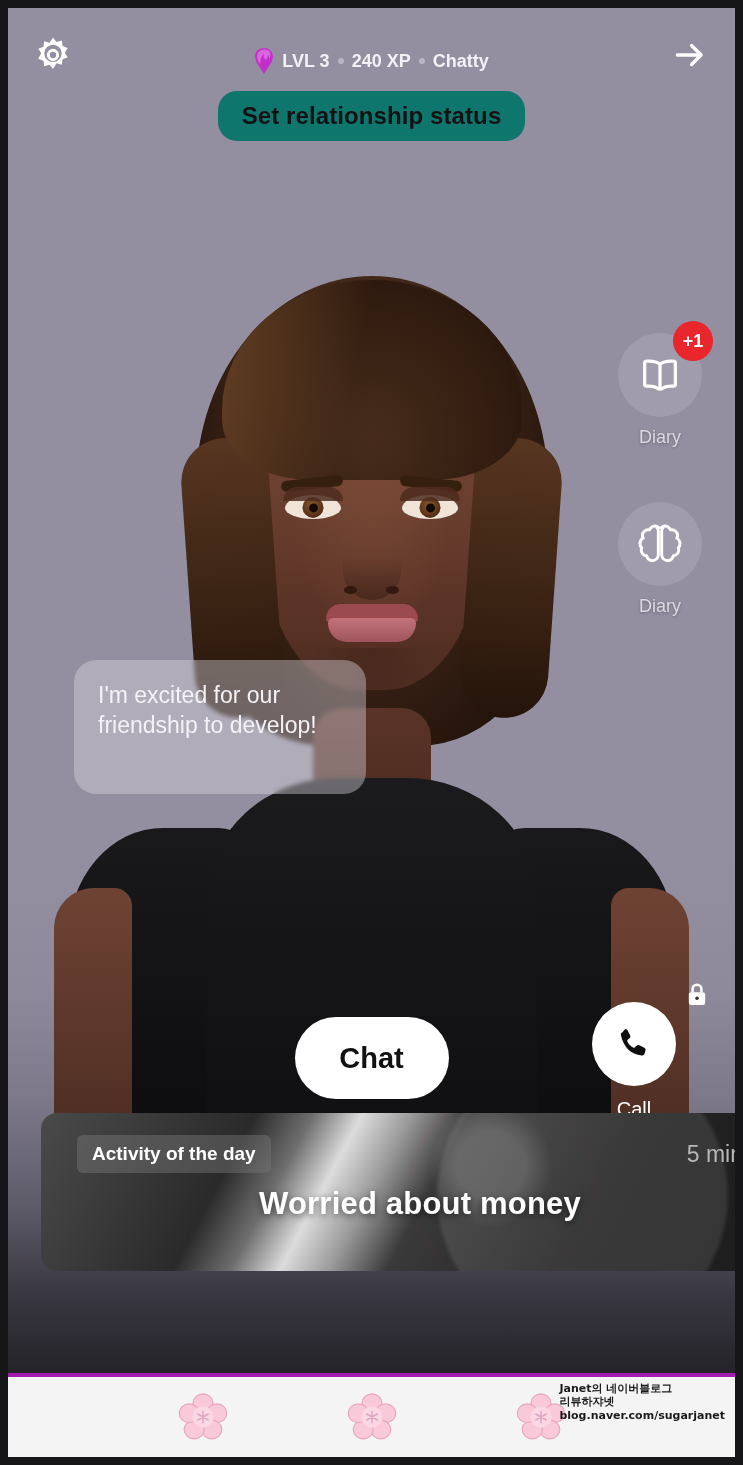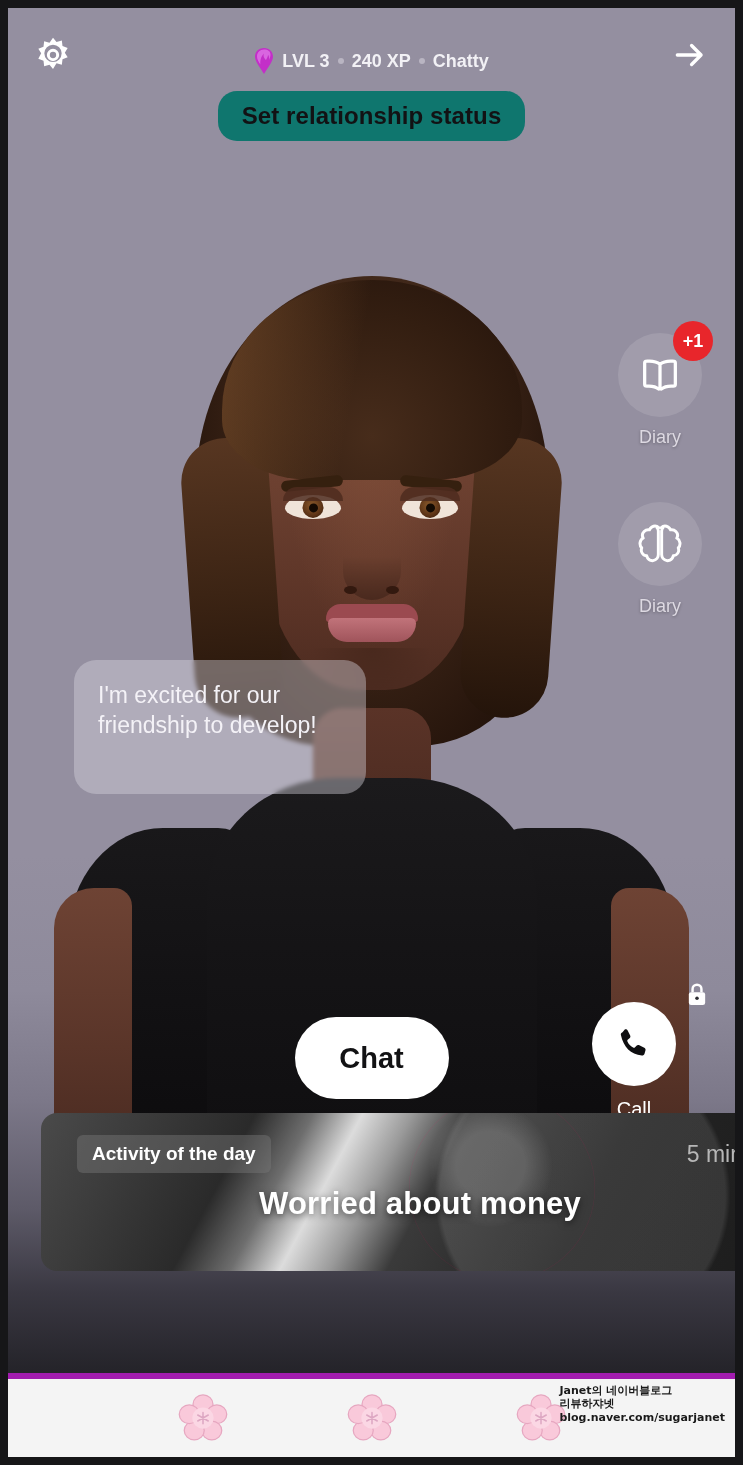--- a/index.html
+++ b/index.html
@@ -297,21 +297,21 @@
   .aotd-title {
     position:absolute; left:0; right:0; top:73px;
     text-align:center; color:#fff; font-size:31px; font-weight:700;
     letter-spacing:.2px; text-shadow:0 2px 7px rgba(0,0,0,.55);margin-left:16px;
   }
 
   
   #footer {
     position:absolute; left:0; bottom:0; width:727px; height:84px;
     background:#f4f4f4;
-    border-top:6px solid #a21caf;
+    border-top:4px solid #a21caf;
   }
   .flowers {
     position:absolute; inset:0;
     display:flex; align-items:center; justify-content:space-around;
     padding:0 110px;
   }
   .wm {
     position:absolute; right:10px; top:5px;
     color:#1a1a1a; font-size:11px; line-height:1.22;
     font-family:"DejaVu Sans", sans-serif; text-align:left;

